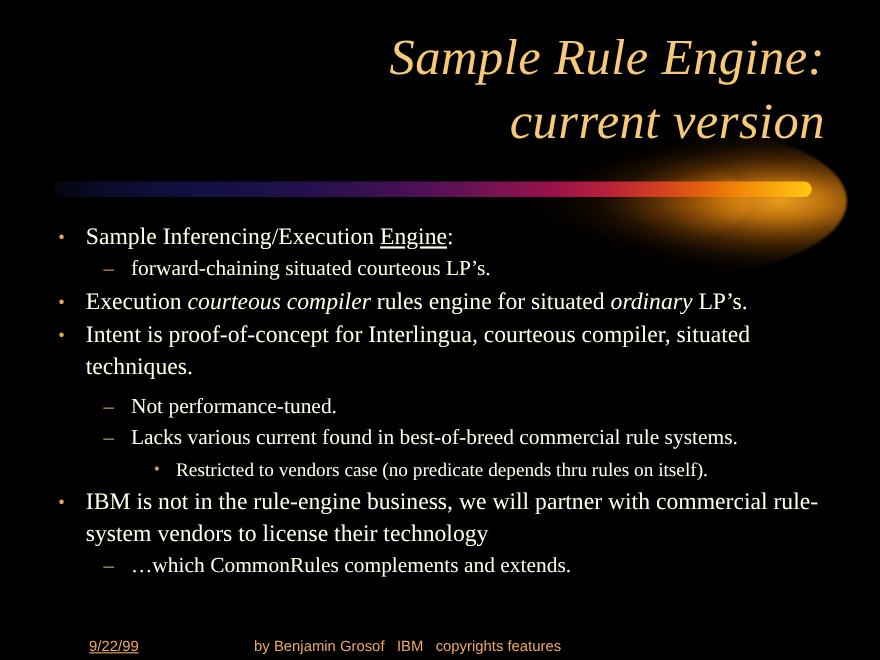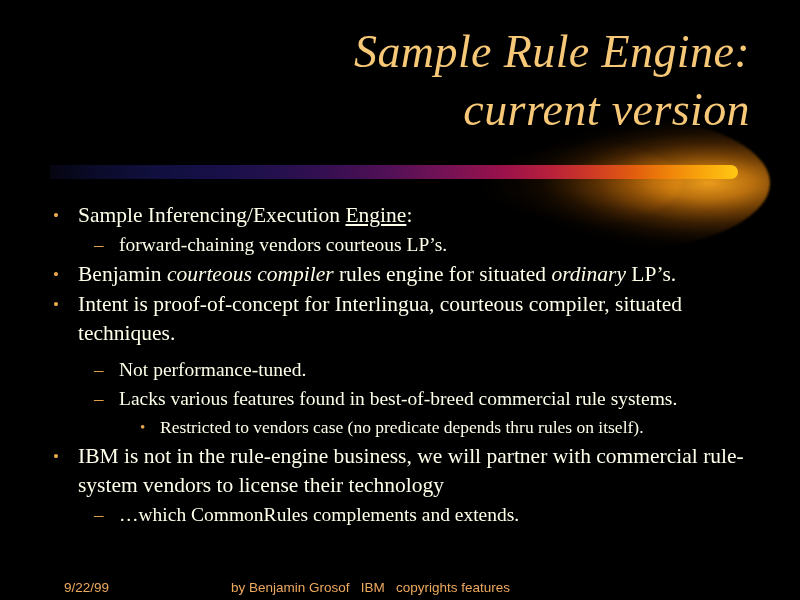--- a/index.html
+++ b/index.html
@@ -178,23 +178,24 @@
     top: 563px;
     width: 800px;
     height: 26px;
     font-family: "Liberation Sans", "DejaVu Sans", sans-serif;
     font-size: 13.5px;
     color: #EDA95E;
     z-index: 6;
   }
   .footer-date {
     position: absolute;
-    left: 64px;
+    left: 81px;
     top: 2px;
     white-space: pre;
+    text-decoration: underline;
   }
   .footer-credit {
     position: absolute;
     left: 231px;
     top: 2px;
     white-space: pre;
   }
 </style>
 </head>
 <body>
@@ -213,38 +214,38 @@
 
   <div class="rule-bar"></div>
 
   <div class="body-block" id="body-block">
       <div class="bullet-row lvl1">
         <span class="bullet-mark">•</span>
         <span class="bullet-text"><span>Sample Inferencing/Execution </span><span class="uline">Engine</span><span>:</span></span>
       </div>
       <div class="bullet-row lvl2">
         <span class="bullet-mark">–</span>
-        <span class="bullet-text"><span>forward-chaining vendors courteous LP’s.</span></span>
-      </div>
-      <div class="bullet-row lvl1">
-        <span class="bullet-mark">•</span>
-        <span class="bullet-text"><span>Benjamin </span><span class="ital">courteous compiler</span><span> rules engine for situated </span><span class="ital">ordinary</span><span> LP’s.</span></span>
+        <span class="bullet-text"><span>forward-chaining situated courteous LP’s.</span></span>
+      </div>
+      <div class="bullet-row lvl1">
+        <span class="bullet-mark">•</span>
+        <span class="bullet-text"><span>Execution </span><span class="ital">courteous compiler</span><span> rules engine for situated </span><span class="ital">ordinary</span><span> LP’s.</span></span>
       </div>
       <div class="bullet-row lvl1">
         <span class="bullet-mark">•</span>
         <span class="bullet-text"><span>Intent is proof-of-concept for Interlingua, courteous compiler, situated techniques.</span></span>
       </div>
       <div class="gap-sm"></div>
       <div class="bullet-row lvl2">
         <span class="bullet-mark">–</span>
         <span class="bullet-text"><span>Not performance-tuned.</span></span>
       </div>
       <div class="bullet-row lvl2">
         <span class="bullet-mark">–</span>
-        <span class="bullet-text"><span>Lacks various features found in best-of-breed commercial rule systems.</span></span>
+        <span class="bullet-text"><span>Lacks various current found in best-of-breed commercial rule systems.</span></span>
       </div>
       <div class="bullet-row lvl3">
         <span class="bullet-mark">•</span>
         <span class="bullet-text"><span>Restricted to vendors case (no predicate depends thru rules on  itself).</span></span>
       </div>
       <div class="bullet-row lvl1">
         <span class="bullet-mark">•</span>
         <span class="bullet-text"><span>IBM is not in the rule-engine business, we will partner with commercial rule-system vendors to license their technology</span></span>
       </div>
       <div class="bullet-row lvl2">

